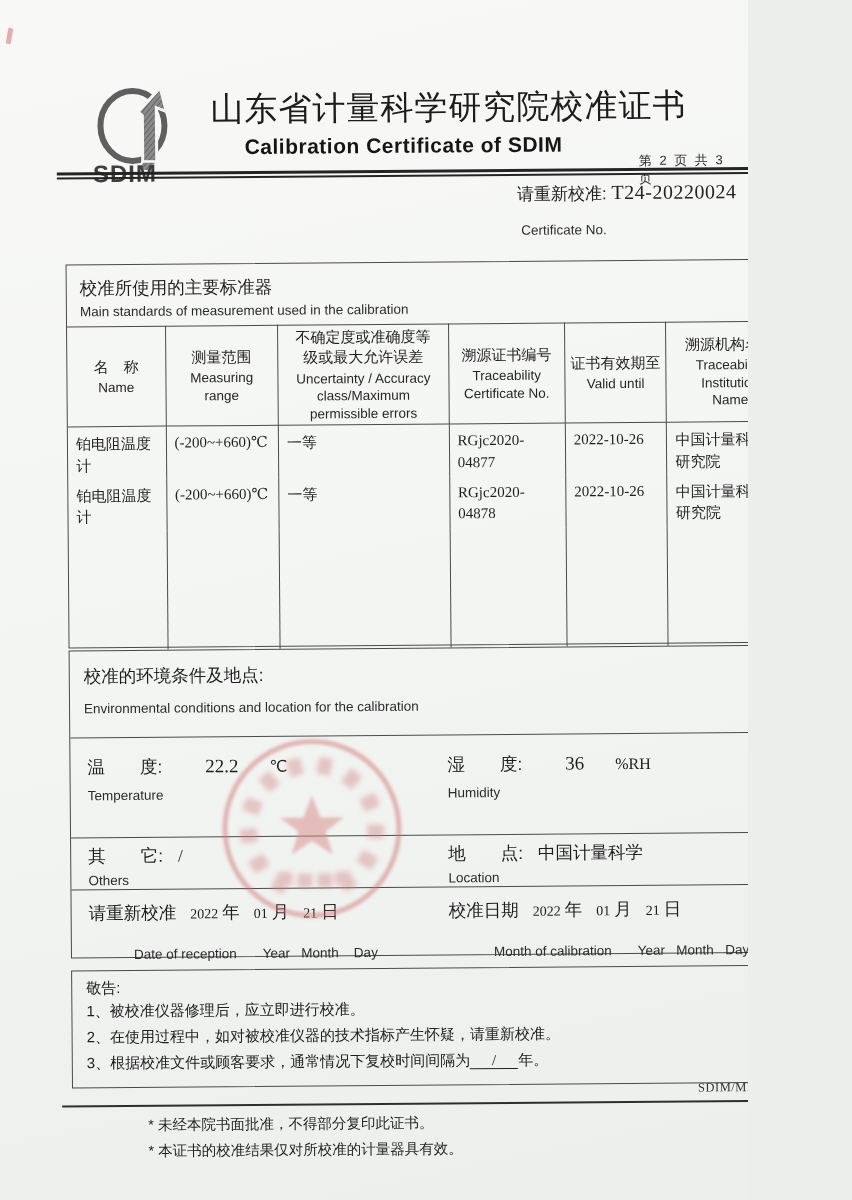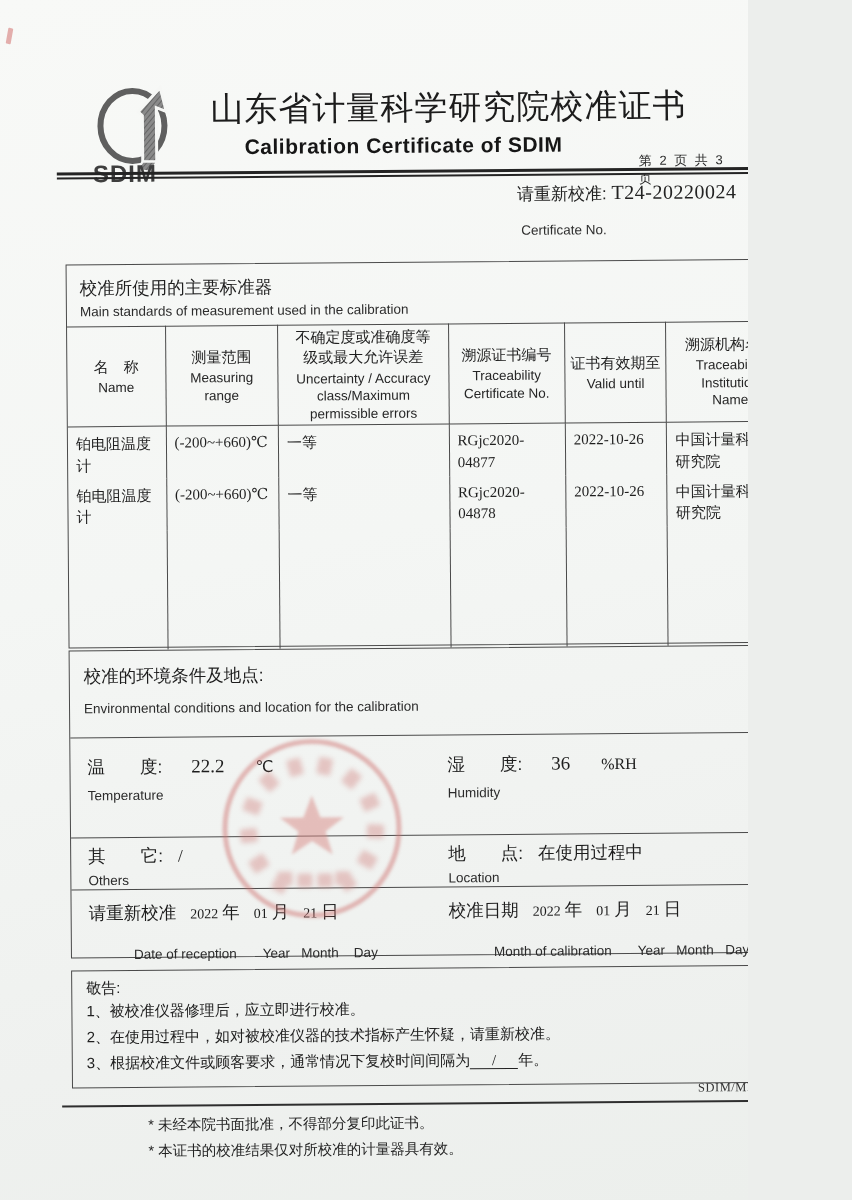--- a/index.html
+++ b/index.html
@@ -65,21 +65,21 @@
   .env-head .cn{font-size:17.5px;color:#1d1d1d;}
   .env-head .en{font-size:13.5px;margin-top:13px;color:#2b2b2b;}
   .env-row{display:flex;box-sizing:border-box;}
   .env-row .half{width:50%;box-sizing:border-box;}
   .env-row .half.l{padding-left:17px;}
   .env-row .half.r{padding-left:14px;}
   .row1{height:100px;border-bottom:1.2px solid #4a4a4a;padding-top:17px;}
   .row2{height:52px;border-bottom:1.2px solid #4a4a4a;padding-top:6px;}
   .row3{height:66px;padding-top:11px;}
   .env-main{font-size:17.5px;color:#1d1d1d;}
-  .env-main .val{font-size:19px;margin-left:24px;}
+  .env-main .val{font-size:19px;margin-left:38px;}
   .env-main .unit{font-size:16px;margin-left:26px;}
   .env-main .loc-val{margin-left:10px;}
   .env-en{font-size:13.5px;margin-top:9px;color:#2b2b2b;}
   .row2 .env-en{margin-top:5px;}
   .date-main{font-size:17.5px;color:#1c1c1c;}
   .date-main .n{font-size:14px;margin:0 4px 0 14px;}
   .date-main .n:first-of-type{margin-left:22px;}
   .date-en{font-size:13.5px;margin-top:7px;color:#2b2b2b;}
   .date-en .units{margin-left:26px;}
 
@@ -251,21 +251,21 @@
         <div class="half l">
           <div class="env-main">
             <span>其　　它:</span>
             <span class="serif loc-val">/</span>
           </div>
           <div class="env-en">Others</div>
         </div>
         <div class="half r">
           <div class="env-main">
             <span>地　　点:</span>
-            <span class="loc-val">在使用过程中</span>
+            <span class="loc-val">中国计量科学</span>
           </div>
           <div class="env-en">Location</div>
         </div>
       </div>
 
       <div class="env-row row3">
         <div class="half l">
           <div class="date-main">
             <span>请重新校准</span><span class="serif n">2022</span><span>年</span><span class="serif n">01</span><span>月</span><span class="serif n">21</span><span>日</span>
           </div>

